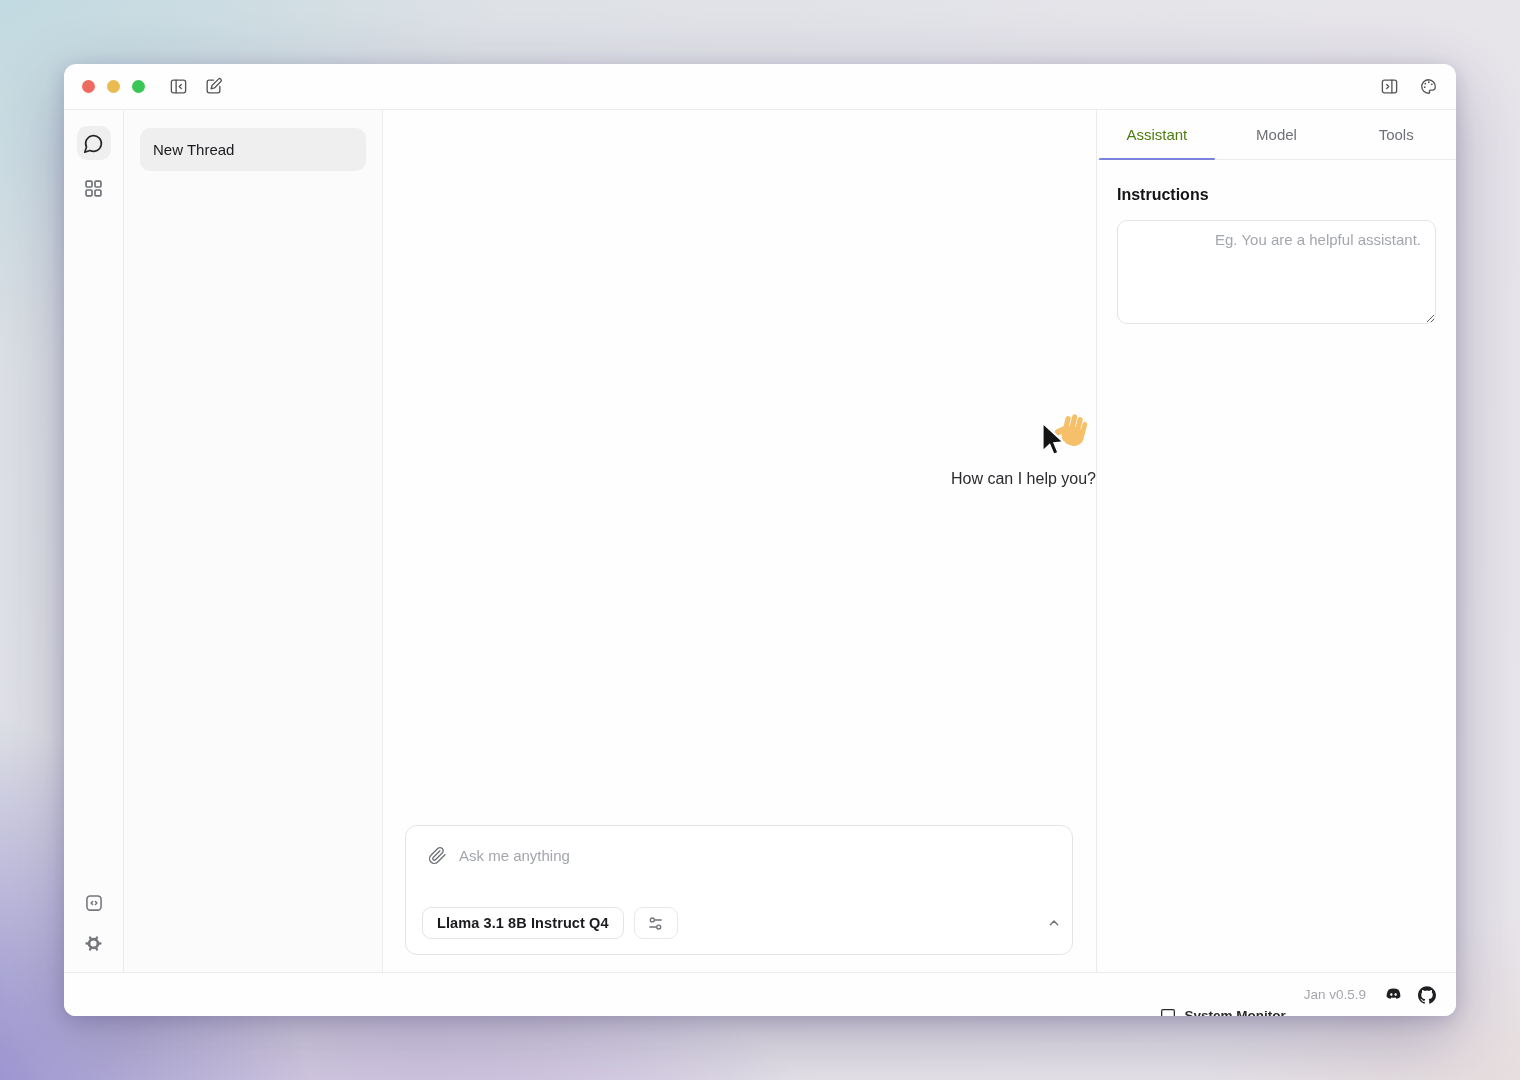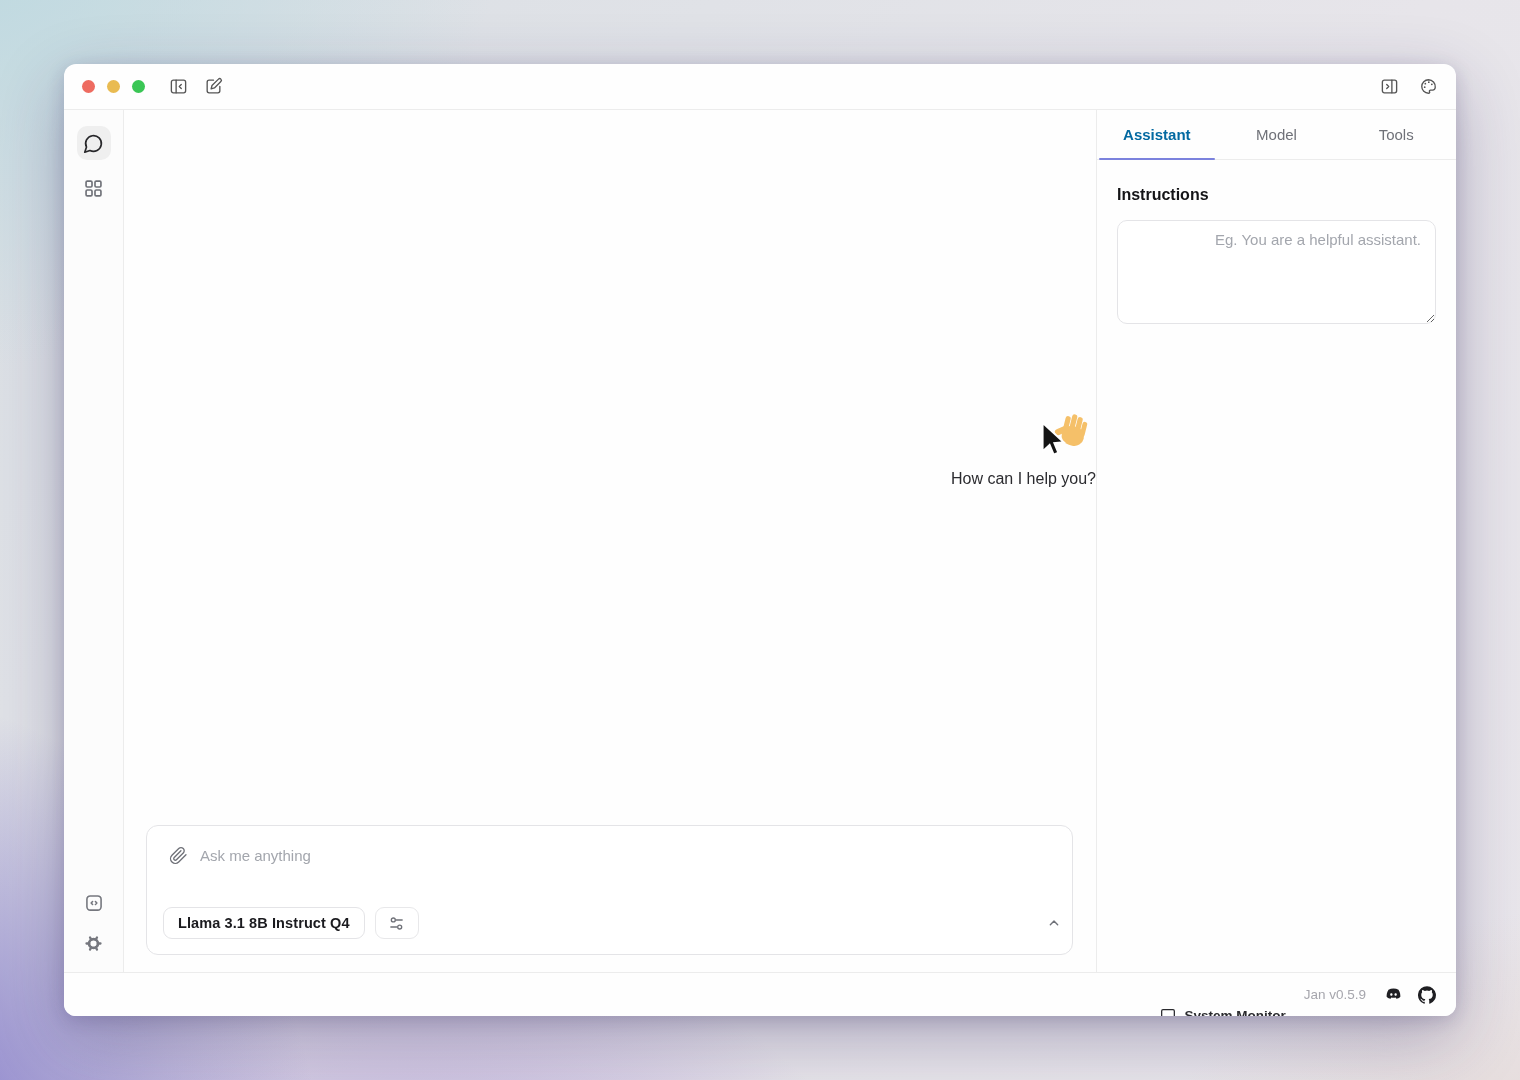--- a/index.html
+++ b/index.html
@@ -61,21 +61,21 @@
     padding:0 14px; font-size:14.5px; font-weight:700; color:#1b1b1f; letter-spacing:.1px; }
   .sliders-btn{ height:32px; width:44px; margin-left:10px; border:1px solid #e8e8ea; border-radius:9px; background:#fff;
     display:flex; align-items:center; justify-content:center; color:#6f7178; }
   .model-row .grow{ flex:1; }
   .collapse-chevron{ color:#6f7178; margin-right:10px; }
 
   
   .rightpanel{ width:360px; flex:0 0 360px; border-left:1px solid #ececec; background:#fefefe; display:flex; flex-direction:column; }
   .tabs{ height:50px; flex:0 0 50px; display:flex; border-bottom:1px solid #ececec; }
   .tab{ flex:1; display:flex; align-items:center; justify-content:center; font-size:15px; color:#6f7178; position:relative; cursor:default; }
-  .tab.active{ color:#0369a1; font-weight:700; }
+  .tab.active{ color:#4d7c0f; font-weight:400; }
   .tab.active::after{ content:""; position:absolute; left:2px; right:2px; bottom:-1px; height:2.5px; background:#7b82dd; border-radius:2px; }
   .panel-body{ padding:26px 20px; }
   .panel-heading{ font-size:16px; font-weight:700; color:#141417; }
   .instructions-area{ margin-top:16px; width:100%; height:104px; border:1px solid #e4e4e7; border-radius:10px;
     padding:10px 14px; font-size:15px; font-family:inherit; color:#3f3f46; resize:vertical; outline:none; background:#fff;text-align:right; }
   .instructions-area::placeholder{ color:#a3a6ad; }
   .toggle-row{ margin-top:28px; display:flex; align-items:flex-start; justify-content:space-between; }
   .toggle-label{ font-size:15px; color:#1b1b1f; line-height:26px; max-width:280px; }
   .toggle{ width:40px; height:22px; border-radius:11px; background:#2b5ce0; position:relative; flex:0 0 auto; margin-top:6px; cursor:pointer; }
   .toggle .knob{ position:absolute; top:2px; right:2px; width:18px; height:18px; border-radius:50%; background:#fff; }
@@ -166,20 +166,25 @@
       <div class="bottom-icon">
         <span>
           <svg width="21" height="21" viewBox="0 0 24 24" fill="none" stroke="currentColor" stroke-width="2.6" stroke-linecap="round">
             <circle cx="12" cy="12" r="5.1" stroke-width="3.1"></circle>
             <path d="M17 12h3M14.5 16.33 16 18.93M9.5 16.33 8 18.93M7 12H4M9.5 7.67 8 5.07M14.5 7.67 16 5.07"></path>
           </svg>
         </span>
       </div>
     </div>
 
+    <div class="threadlist">
+      <div class="thread-item">
+        <span>New Thread</span>
+      </div>
+    </div>
 
     <div class="main">
 
       <div class="greeting">
         <div class="emoji-wrap">
           <svg width="46" height="50" viewBox="0 0 48 50">
             <g transform="rotate(14 24 24)" fill="#f5c069">
               <rect x="12.5" y="7" width="5.4" height="19" rx="2.7"></rect>
               <rect x="18.7" y="3.5" width="5.4" height="22" rx="2.7"></rect>
               <rect x="24.9" y="5" width="5.4" height="20" rx="2.7"></rect>

